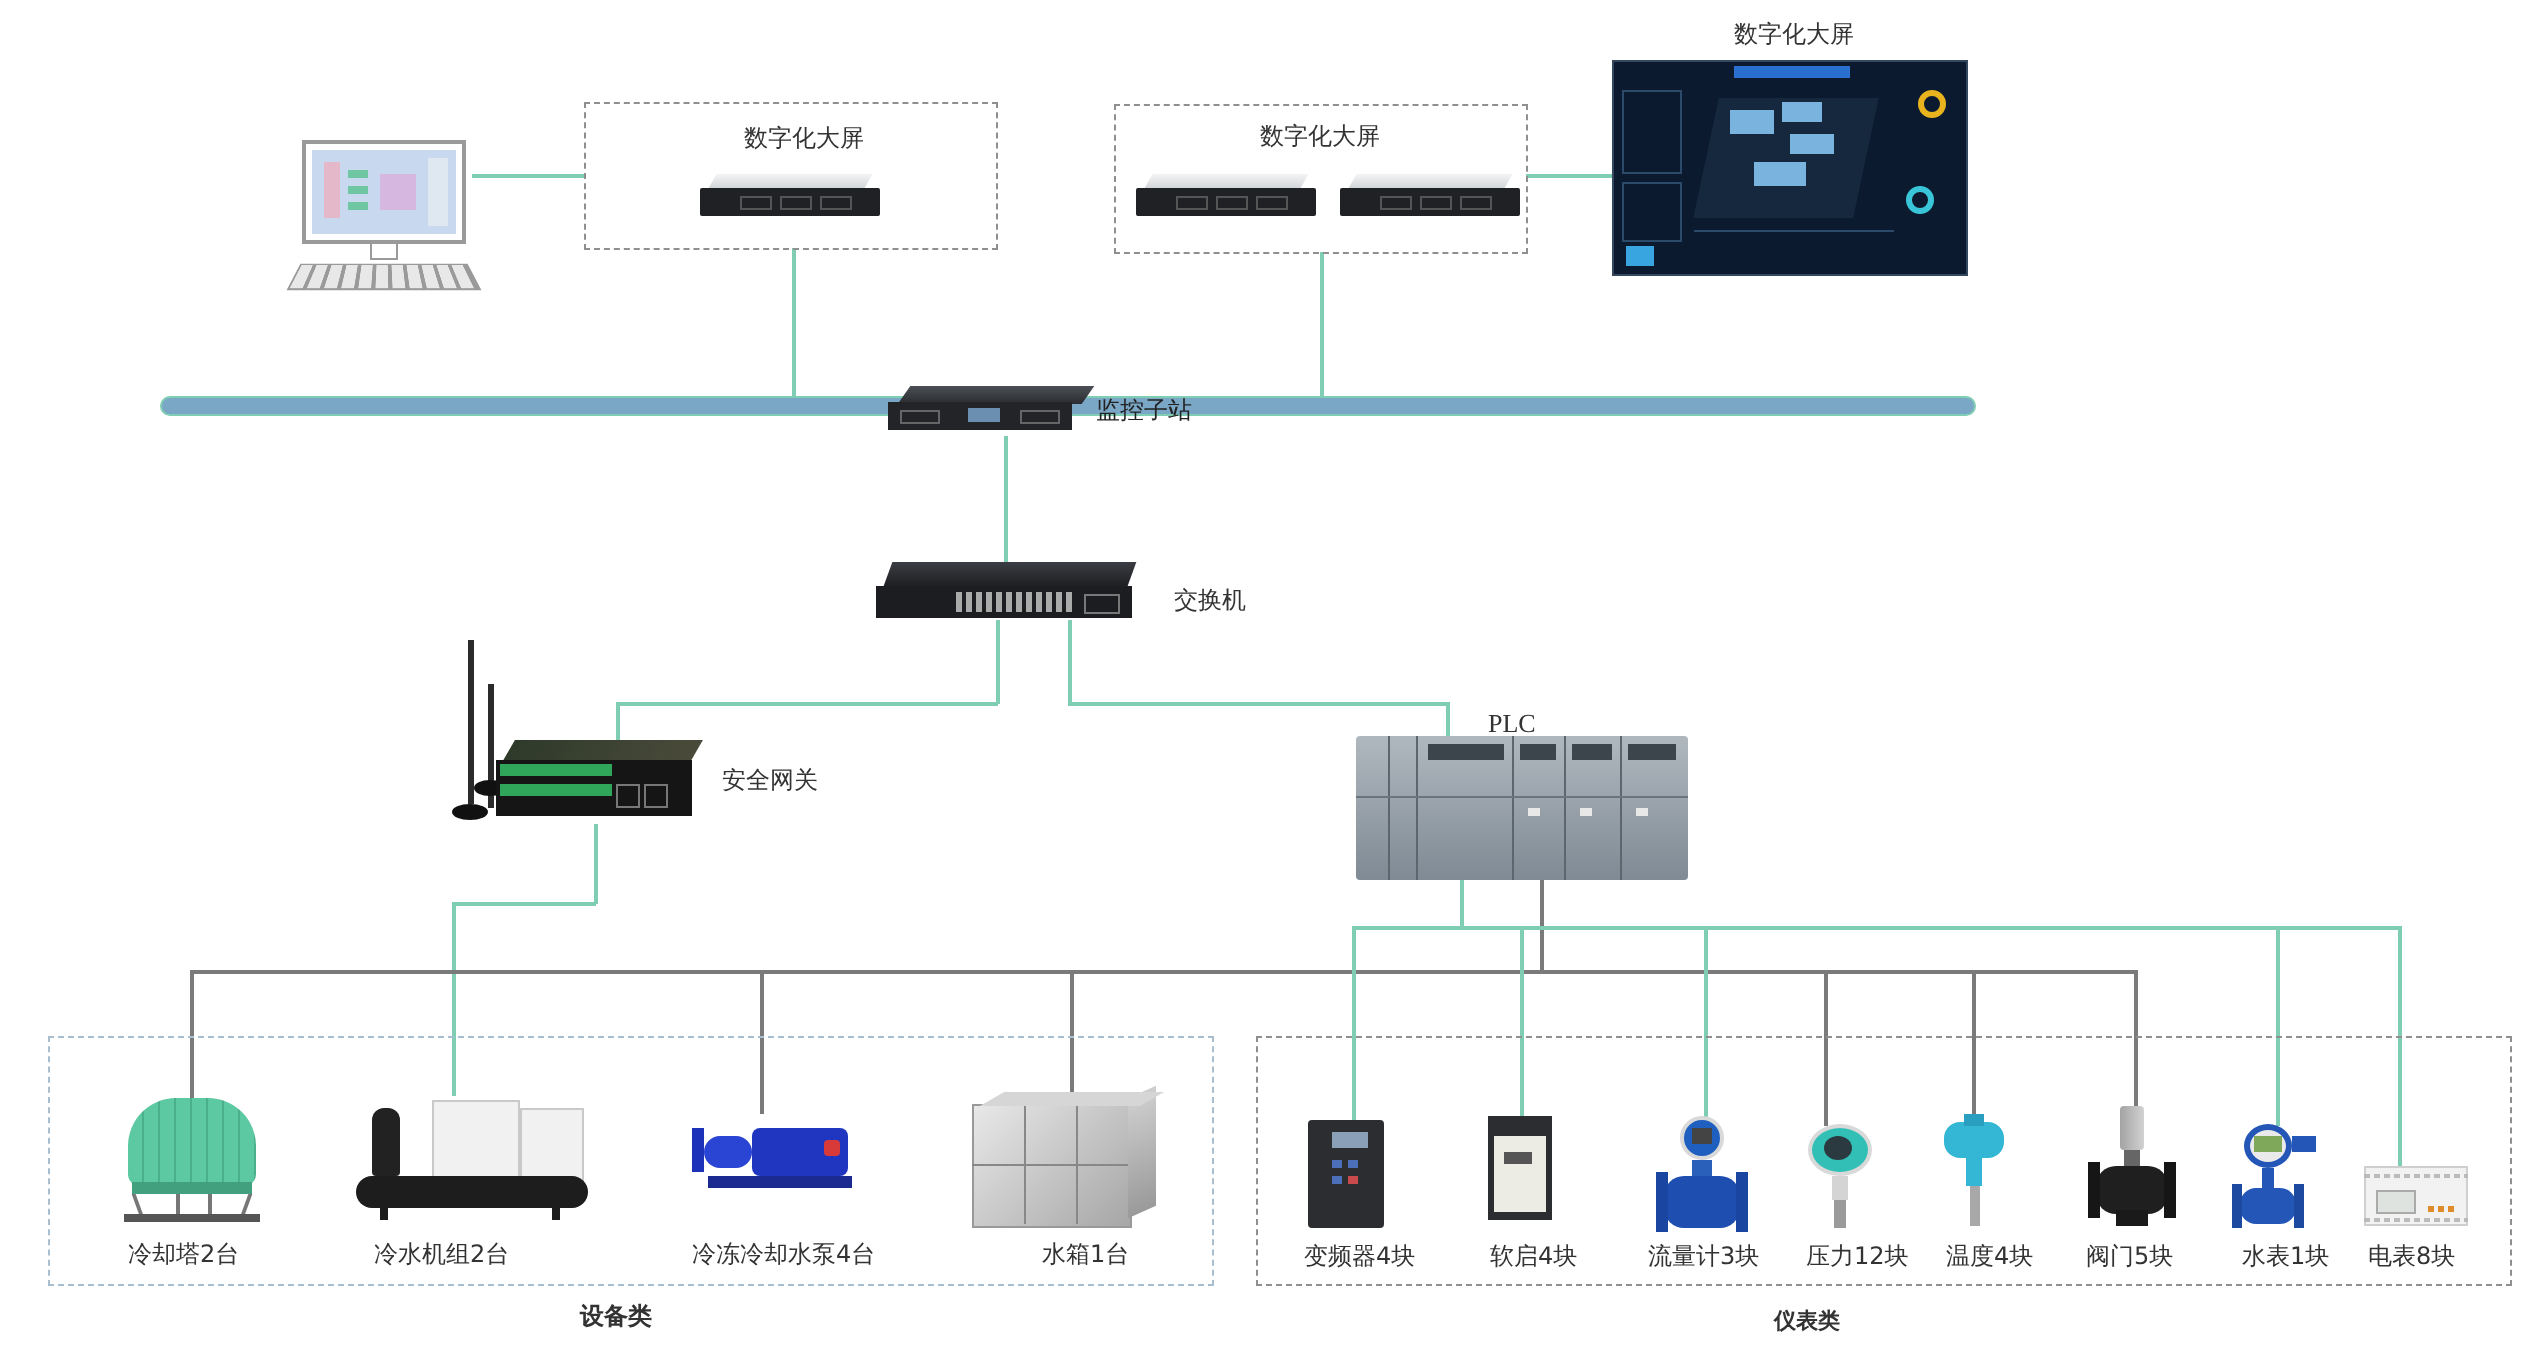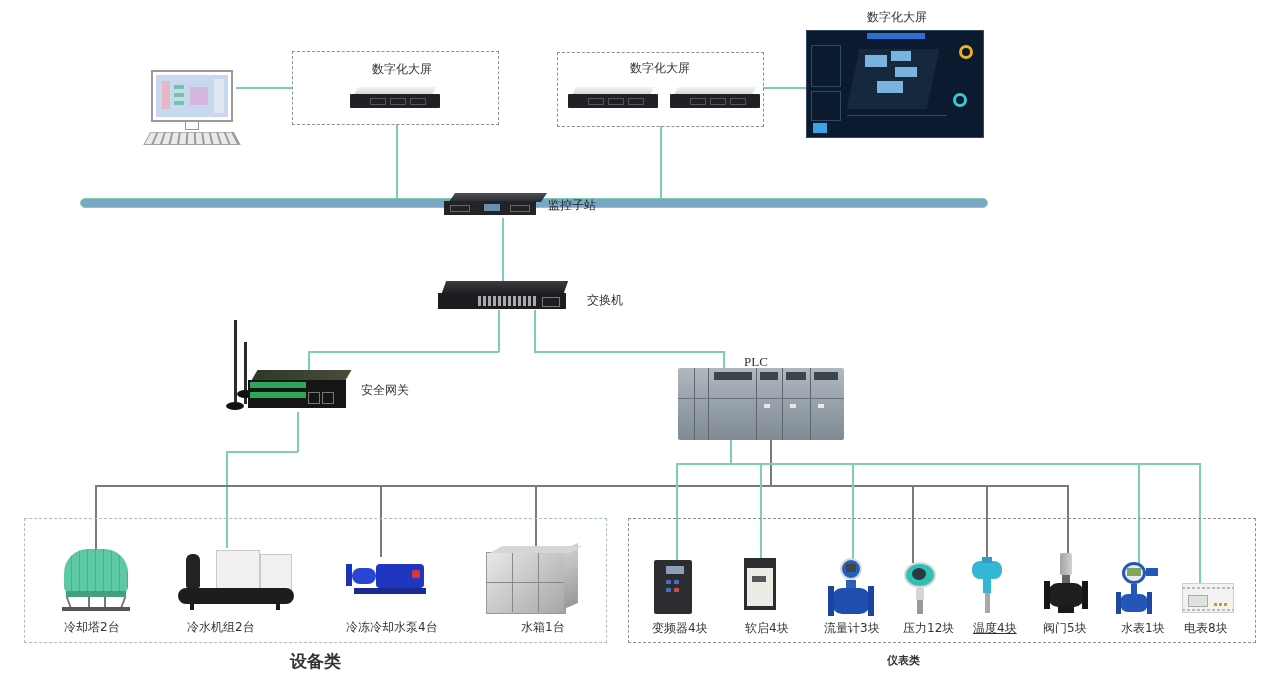--- a/index.html
+++ b/index.html
@@ -176,21 +176,21 @@
   <div class="abs" style="left:82px;top:4px;width:18px;height:8px;background:#3d454c;"></div>
   <div class="abs" style="left:108px;top:4px;width:20px;height:8px;background:#3d454c;"></div>
   <div class="abs" style="left:136px;top:4px;width:24px;height:8px;background:#3d454c;"></div>
   <div class="abs" style="left:0;top:30px;width:166px;height:1px;background:#6a747c;"></div>
   <div class="abs" style="left:86px;top:36px;width:6px;height:4px;background:#e8e8e8;"></div>
   <div class="abs" style="left:112px;top:36px;width:6px;height:4px;background:#e8e8e8;"></div>
   <div class="abs" style="left:140px;top:36px;width:6px;height:4px;background:#e8e8e8;"></div>
 </div>
 
 <div class="dash-box blue" style="left:24px;top:518px;width:583px;height:125px;"></div>
-<div class="lbl-b" style="left:290px;top:650px;font-size:17px;">设备类</div>
+<div class="lbl-b" style="left:290px;top:650px;font-size:12px;">设备类</div>
 
 <div class="dev" style="left:58px;top:545px;width:76px;height:68px;">
   <div class="abs" style="left:6px;top:4px;width:64px;height:44px;background:repeating-linear-gradient(90deg,#5cc9a2 0 7px,#49b08b 7px 8px);border-radius:24px 24px 6px 6px;"></div>
   <div class="abs" style="left:8px;top:46px;width:60px;height:6px;background:#42a07e;"></div>
   <div class="abs" style="left:10px;top:52px;width:2px;height:12px;background:#777;transform:skewX(20deg);"></div>
   <div class="abs" style="left:64px;top:52px;width:2px;height:12px;background:#777;transform:skewX(-20deg);"></div>
   <div class="abs" style="left:30px;top:52px;width:2px;height:12px;background:#777;"></div>
   <div class="abs" style="left:46px;top:52px;width:2px;height:12px;background:#777;"></div>
   <div class="abs" style="left:4px;top:62px;width:68px;height:4px;background:#555;"></div>
 </div>
@@ -262,21 +262,21 @@
   <div class="abs" style="left:15px;top:40px;width:6px;height:14px;background:#9a9a9a;"></div>
 </div>
 <div class="lbl" style="left:903px;top:620px;">压力12块</div>
 
 <div class="dev" style="left:970px;top:557px;width:36px;height:58px;">
   <div class="abs" style="left:2px;top:4px;width:30px;height:18px;background:#33b7d4;border-radius:8px;"></div>
   <div class="abs" style="left:12px;top:0;width:10px;height:6px;background:#2a9fc0;"></div>
   <div class="abs" style="left:13px;top:22px;width:8px;height:14px;background:#33b7d4;"></div>
   <div class="abs" style="left:15px;top:36px;width:5px;height:20px;background:#a8a8a8;"></div>
 </div>
-<div class="lbl" style="left:973px;top:620px;text-decoration:underline;">温度4块</div>
+<div class="lbl" style="left:973px;top:620px;">温度4块</div>
 
 <div class="dev" style="left:1044px;top:553px;width:44px;height:62px;">
   <div class="abs" style="left:16px;top:0;width:12px;height:22px;background:linear-gradient(90deg,#a3a3a3,#d2d2d2);border-radius:2px;"></div>
   <div class="abs" style="left:18px;top:22px;width:8px;height:8px;background:#666;"></div>
   <div class="abs" style="left:4px;top:30px;width:36px;height:24px;background:#1f1f1f;border-radius:10px;"></div>
   <div class="abs" style="left:0;top:28px;width:6px;height:28px;background:#161616;"></div>
   <div class="abs" style="left:38px;top:28px;width:6px;height:28px;background:#161616;"></div>
   <div class="abs" style="left:14px;top:52px;width:16px;height:8px;background:#1a1a1a;"></div>
 </div>
 <div class="lbl" style="left:1043px;top:620px;">阀门5块</div>

